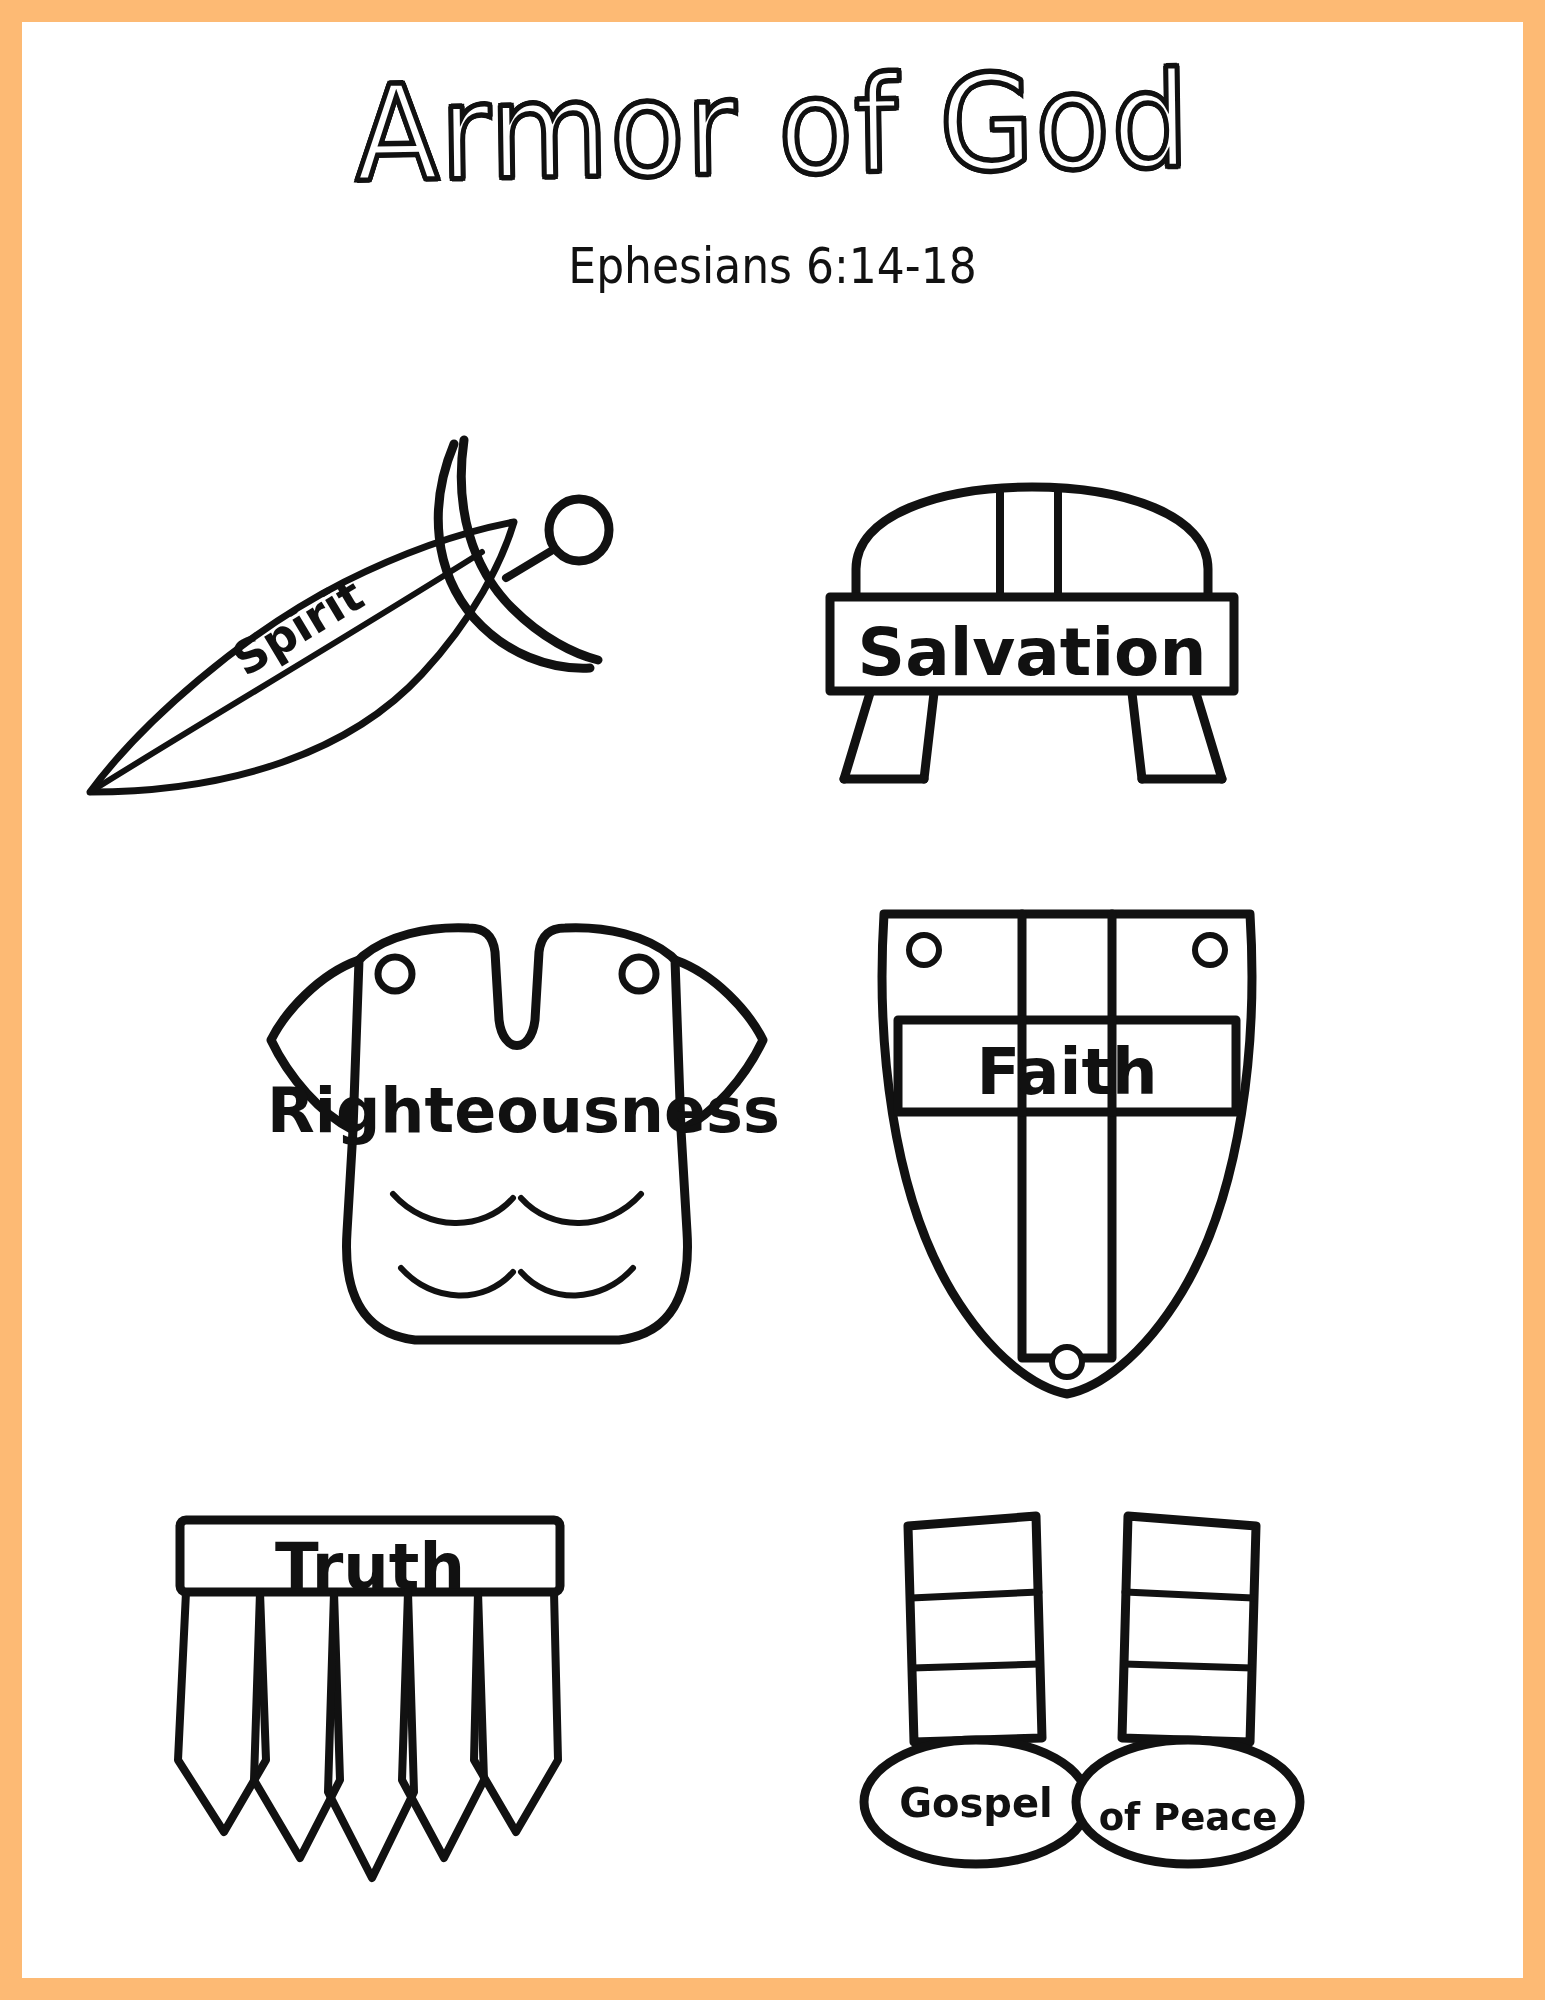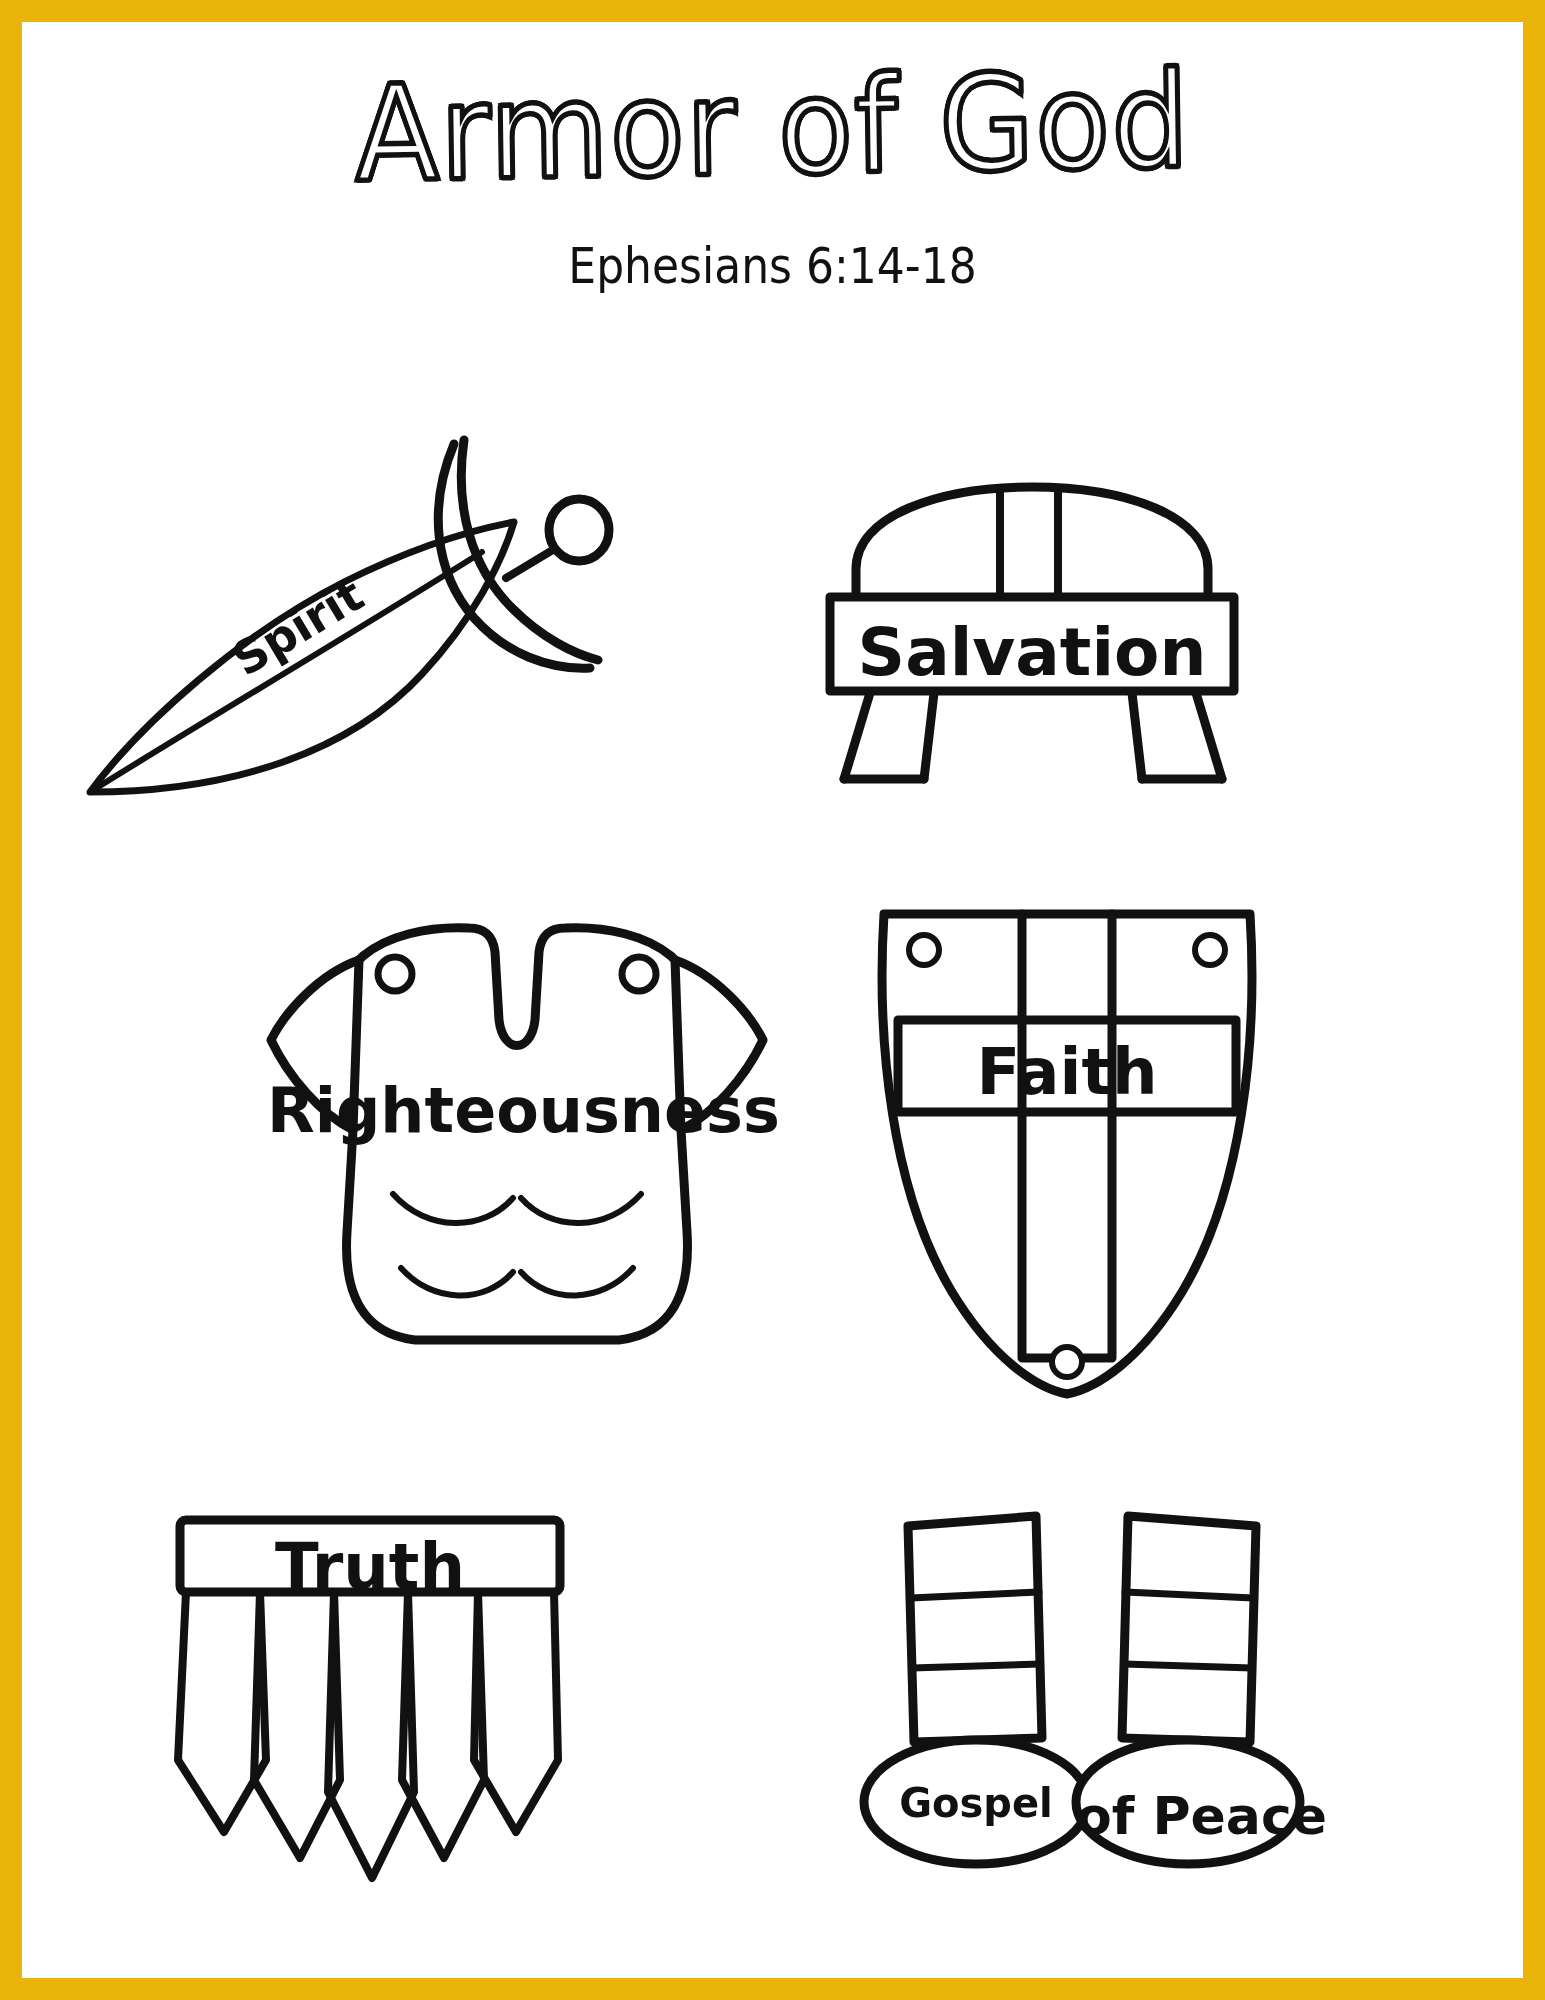--- a/index.html
+++ b/index.html
@@ -8,21 +8,21 @@
     padding: 0;
     background: #ffffff;
   }
   body {
     font-family: "Liberation Sans", sans-serif;
   }
   #page {
     position: relative;
     width: 1545px;
     height: 2000px;
-    background: #eab308;
+    background: #fdba74;
     box-sizing: border-box;
     padding: 22px;
     overflow: hidden;
   }
   #sheet {
     position: relative;
     width: 100%;
     height: 100%;
     background: #ffffff;
     overflow: hidden;
@@ -236,17 +236,17 @@
         <path class="ink" stroke-width="7" d="M 49 96 L 177 90"></path>
         <path class="ink" stroke-width="7" d="M 50 166 L 178 162"></path>
         <ellipse class="ink-fill-white" stroke-width="9" cx="114" cy="300" rx="112" ry="62"></ellipse>
 
         <path class="ink" stroke-width="9" d="M 266 14 L 394 24 L 388 240 L 260 236 Z"></path>
         <path class="ink" stroke-width="7" d="M 263 90 L 391 96"></path>
         <path class="ink" stroke-width="7" d="M 262 162 L 390 166"></path>
         <ellipse class="ink-fill-white" stroke-width="9" cx="326" cy="300" rx="112" ry="62"></ellipse>
       </svg>
       <div class="art-label" style="left:2px; top:278px; width:224px; font-size:40px;">Gospel</div>
-      <div class="art-label" style="left:214px; top:284px; width:224px; font-size:52px;">of Peace</div>
+      <div class="art-label" style="left:214px; top:294px; width:224px; font-size:37px;">of Peace</div>
     </div>
 
   </div>
 </div>
 
 </body></html>

